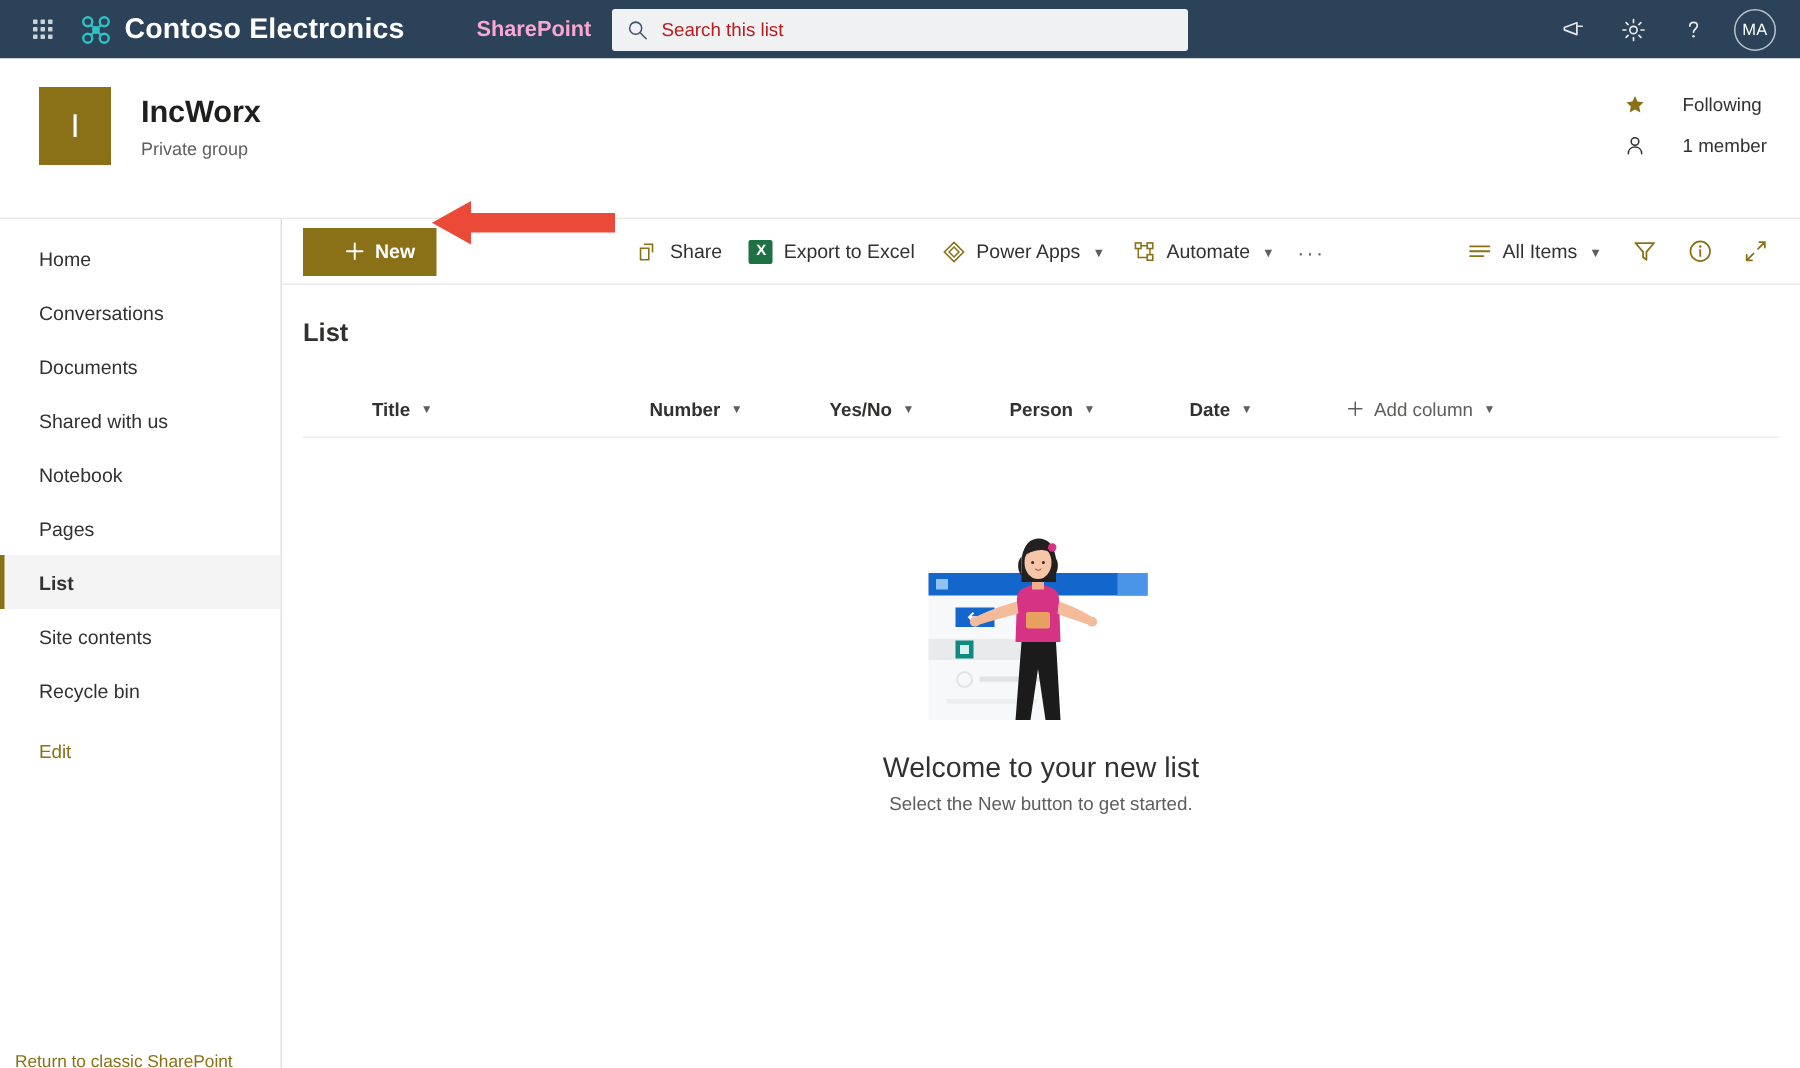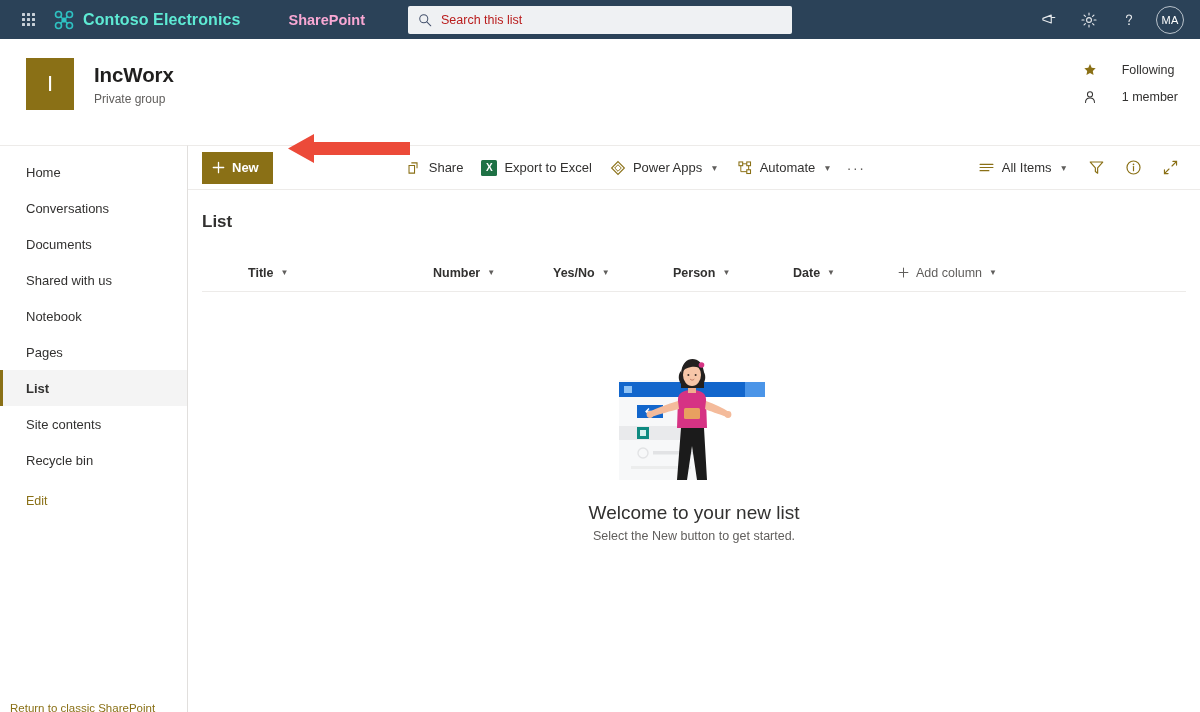--- a/index.html
+++ b/index.html
@@ -14,21 +14,21 @@
     height: 39px; background: #2b4258; display: flex; align-items: center;
     padding: 0 8px; position: relative;
   }
   .waffle { width: 40px; display: flex; align-items: center; justify-content: center;
             cursor: pointer; height: 39px; }
   .waffle-grid { display: grid; grid-template-columns: repeat(3, 3px);
                  grid-template-rows: repeat(3, 3px); gap: 2px; }
   .waffle-grid i { display: block; width: 3px; height: 3px; background: #c9d1d9; border-radius: 0.5px; }
 
   .brand { display: flex; align-items: center; gap: 9px; margin-left: 6px; cursor: pointer; }
-  .brand-name { color: #5eead4; font-size: 16px; font-weight: bold; letter-spacing: .1px; }
+  .brand-name { color: #ffffff; font-size: 19px; font-weight: bold; letter-spacing: .1px; }
   .suite-app { color: #f9a8d4; font-size: 14.5px; font-weight: bold; margin-left: 48px; cursor: pointer; }
 
   .searchbox {
     position: absolute; left: 408px; top: 6px; width: 384px; height: 28px;
     background: #eff1f3; border-radius: 2px; display: flex; align-items: center;
     padding: 0 10px; gap: 9px; cursor: text;
   }
   .searchbox .ph { font-size: 12.5px; color: #b91c1c; }
 
   .suite-right { margin-left: auto; display: flex; align-items: center; gap: 2px; padding-right: 4px;}
@@ -84,21 +84,21 @@
 
   .cmdbar {
     height: 44px; display: flex; align-items: center; padding: 0 12px 0 14px;
     border-bottom: 1px solid #edebe9; position: relative;
   }
   .cmd {
     display: flex; align-items: center; gap: 7px; height: 32px; padding: 0 9px;
     font-size: 13px; color: #323130; cursor: pointer; white-space: nowrap;
   }
   .cmd.primary {
-    background: #8a7016; color: #fff; padding: 0 14px 0 10px; height: 32px;
+    background: #8a7016; color: #fff; padding: 0 14px 0 28px; height: 32px;
     font-weight: 600; font-size: 13px; margin-right: 2px;
   }
   .cmd .chev { font-size: 8.5px; color: #605e5c; margin-left: 1px; }
   .cmd-right { margin-left: auto; display: flex; align-items: center; gap: 2px; }
   .ellipsis { letter-spacing: 1.6px; color: #605e5c; font-size: 14px; padding: 0 6px; cursor: pointer;}
 
   .excel-ico { width: 16px; height: 16px; background: #1e7145; border-radius: 1.5px;
                color: #fff; font-size: 10px; font-weight: bold;
                display: flex; align-items: center; justify-content: center; }
 

